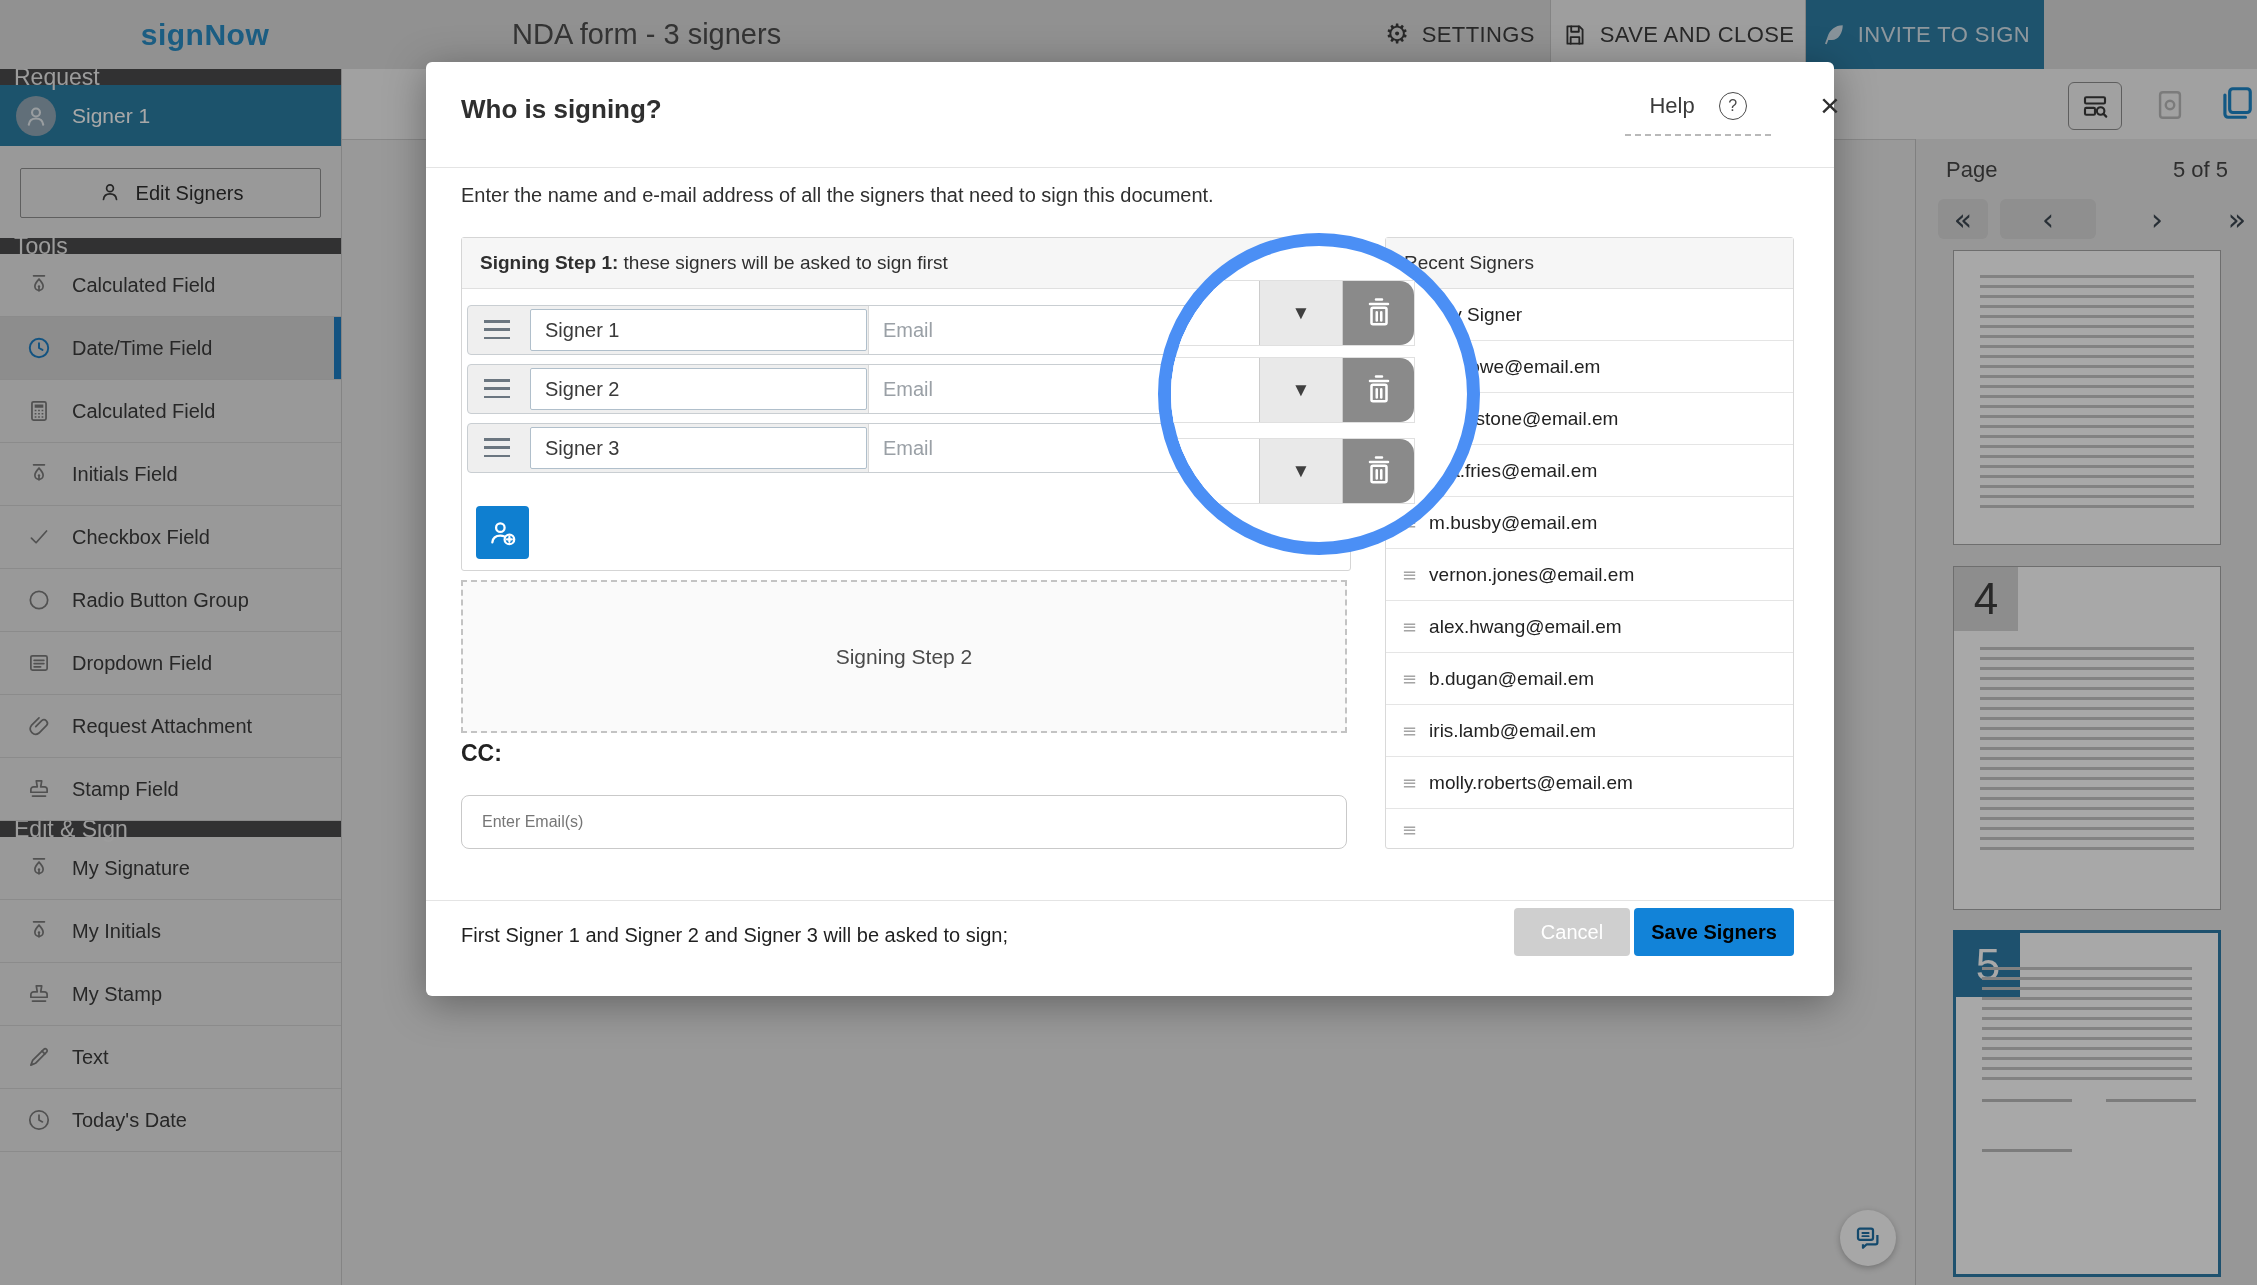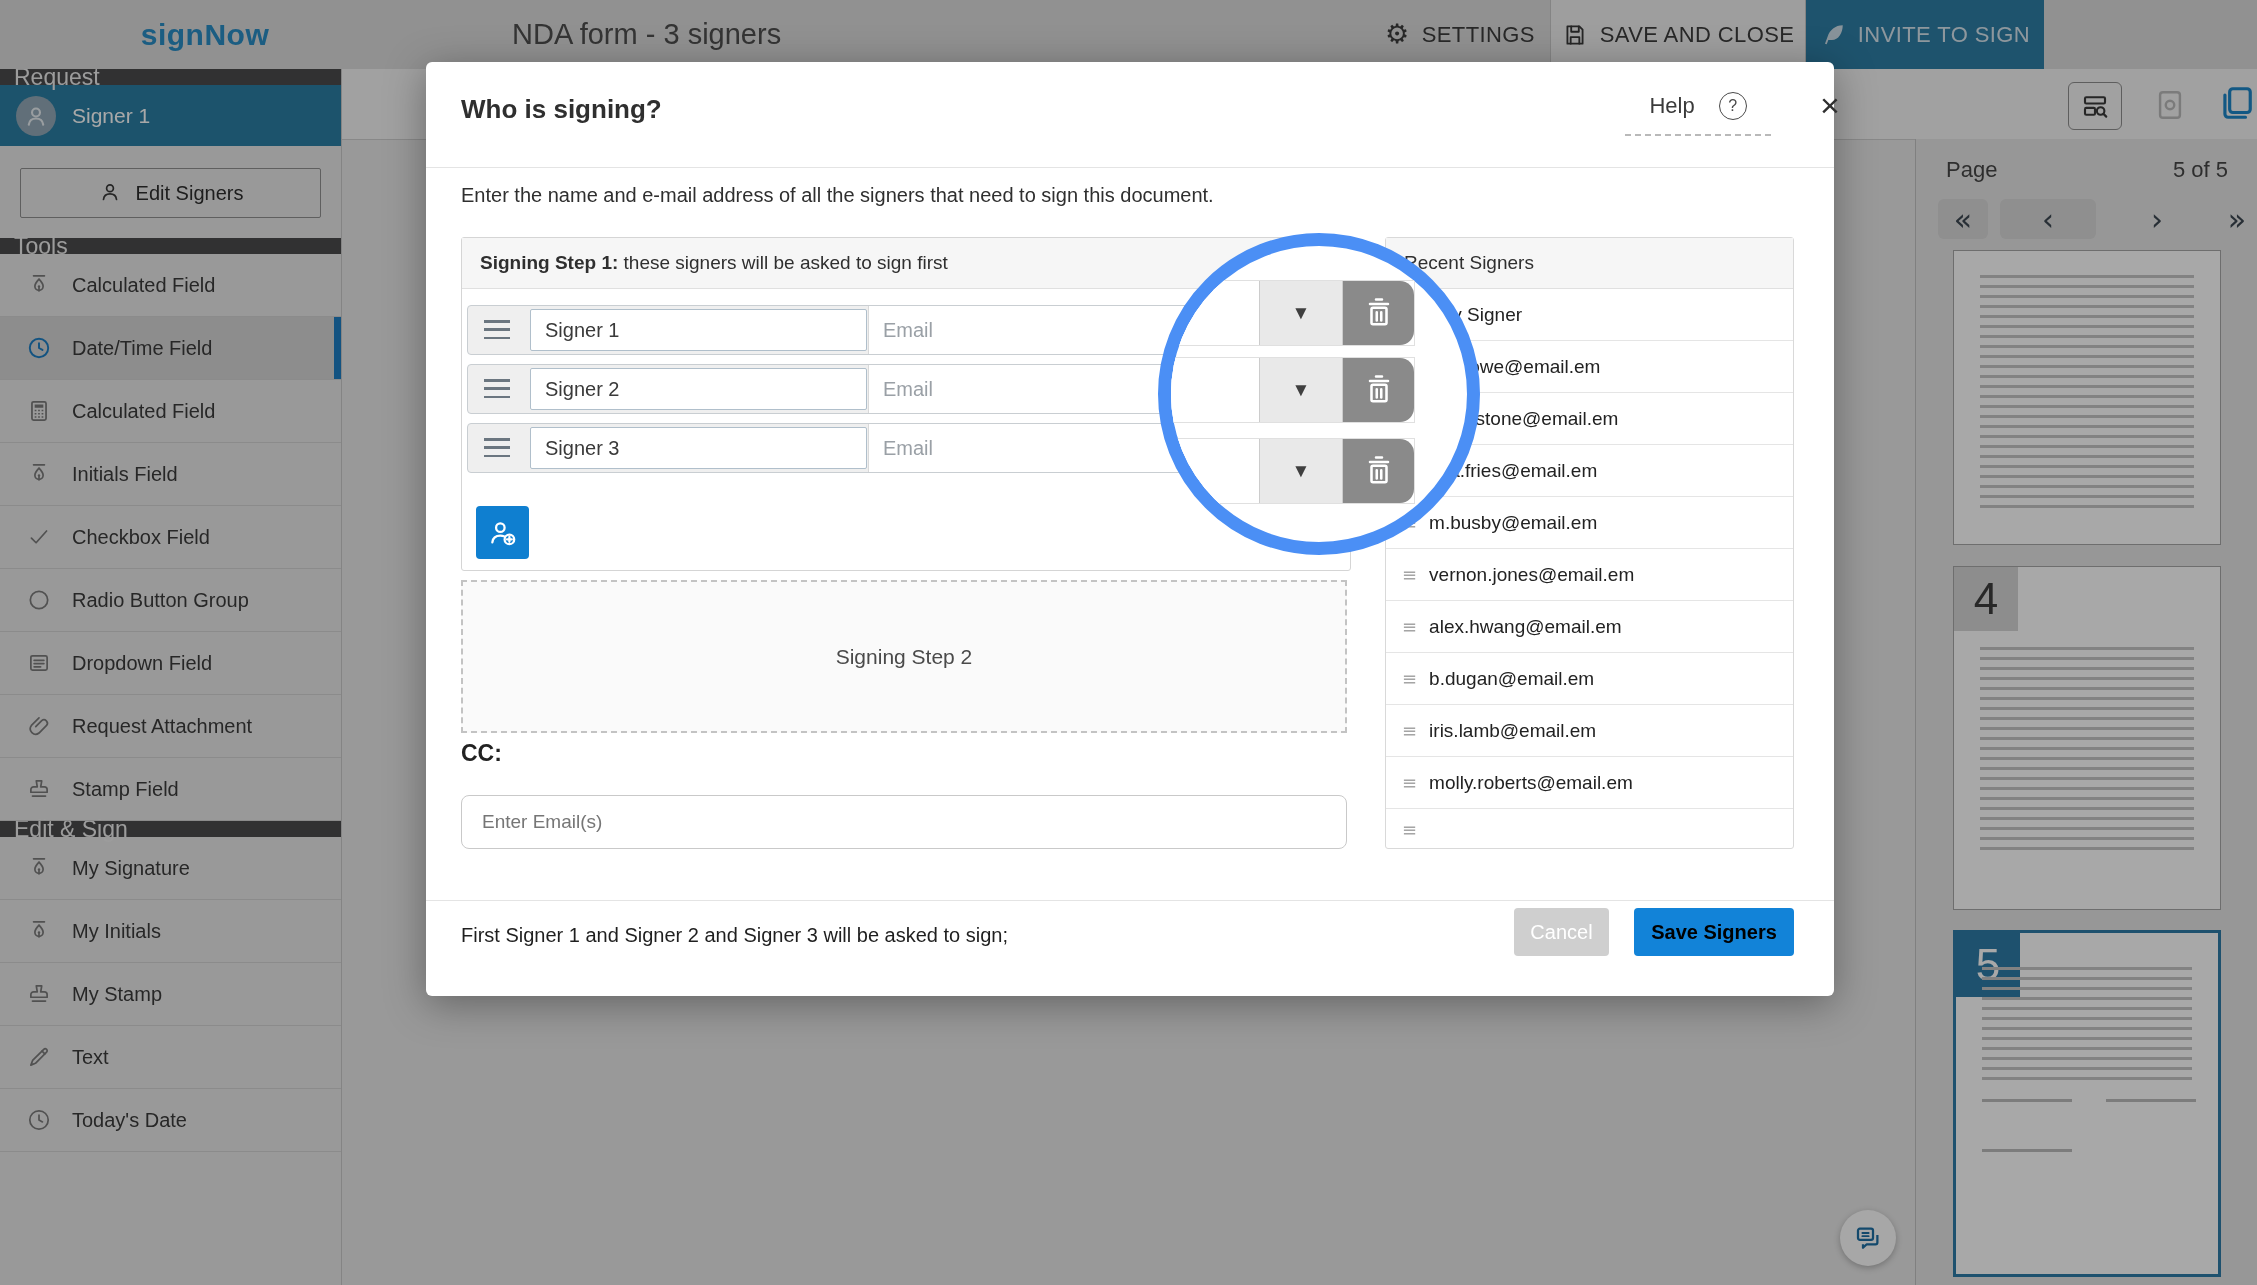--- a/index.html
+++ b/index.html
@@ -116,35 +116,35 @@
     border-radius:0 4px 4px 0;display:flex;align-items:center;justify-content:center}
   .tsvg{width:26px;height:26px}
   .add-signer{position:absolute;left:14px;top:268px;width:53px;height:53px;background:#0f7fd0;
     border-radius:4px;display:flex;align-items:center;justify-content:center}
 
   .step2{position:absolute;left:35px;top:518px;width:886px;height:153px;border:2px dashed #c3c3c3;
     background:#fafafa;box-sizing:border-box;display:flex;align-items:center;justify-content:center;
     font-size:21px;color:#4a4a4a}
   .cc-label{position:absolute;left:35px;top:678px;font-size:23px;font-weight:bold;color:#222}
   .cc-input{position:absolute;left:35px;top:733px;width:886px;height:54px;border:1px solid #c9c9c9;
-    border-radius:8px;font-size:19px;padding:0 20px;box-sizing:border-box;
+    border-radius:8px;font-size:16px;padding:0 20px;box-sizing:border-box;
     font-family:"Liberation Sans",sans-serif;outline:none;color:#3a3a3a}
 
   .recent{position:absolute;left:959px;top:175px;width:409px;height:612px;border:1px solid #d9d9d9;
     border-radius:3px;background:#fff;box-sizing:border-box}
   .recent-header{height:50px;background:#f6f6f6;border-bottom:1px solid #e0e0e0;display:flex;
     align-items:center;padding-left:18px;font-size:19px;color:#2f2f2f}
   .r-item{height:52px;border-bottom:1px solid #e5e5e5;display:flex;align-items:center;gap:12px;
     padding-left:16px;font-size:19px;color:#222;box-sizing:border-box}
   .r-item:last-child{height:41px;border-bottom:none}
   .r-handle{font-size:18px;color:#a5a5a5;font-family:"DejaVu Sans",sans-serif}
 
   .m-footer-divider{position:absolute;left:0;top:838px;width:100%;border-top:1px solid #e4e4e4}
   .m-note{position:absolute;left:35px;top:862px;font-size:20px;color:#1f1f1f}
-  .btn-cancel{position:absolute;left:1088px;top:846px;width:95px;height:48px;background:#cfcfcf;
+  .btn-cancel{position:absolute;left:1088px;top:846px;width:116px;height:48px;background:#cfcfcf;
     border-radius:4px;color:#fff;font-size:20px;display:flex;align-items:center;justify-content:center}
   .btn-save{position:absolute;left:1208px;top:846px;width:160px;height:48px;background:#1283d8;
     border-radius:4px;color:#000000;font-size:20px;font-weight:bold;display:flex;align-items:center;justify-content:center}
 
   
   .magnifier{position:absolute;left:1158px;top:233px;width:322px;height:322px;box-sizing:border-box;
     border:13px solid #4b8ff5;border-radius:50%;background:#fff;overflow:hidden;z-index:200}
   .mag-row{position:absolute;left:-20px;width:262px;height:64px;background:#fff;
     border:1px solid #e0e0e0;display:flex}
   .mag-row-1{top:34px}.mag-row-2{top:111px}.mag-row-3{top:192px}

